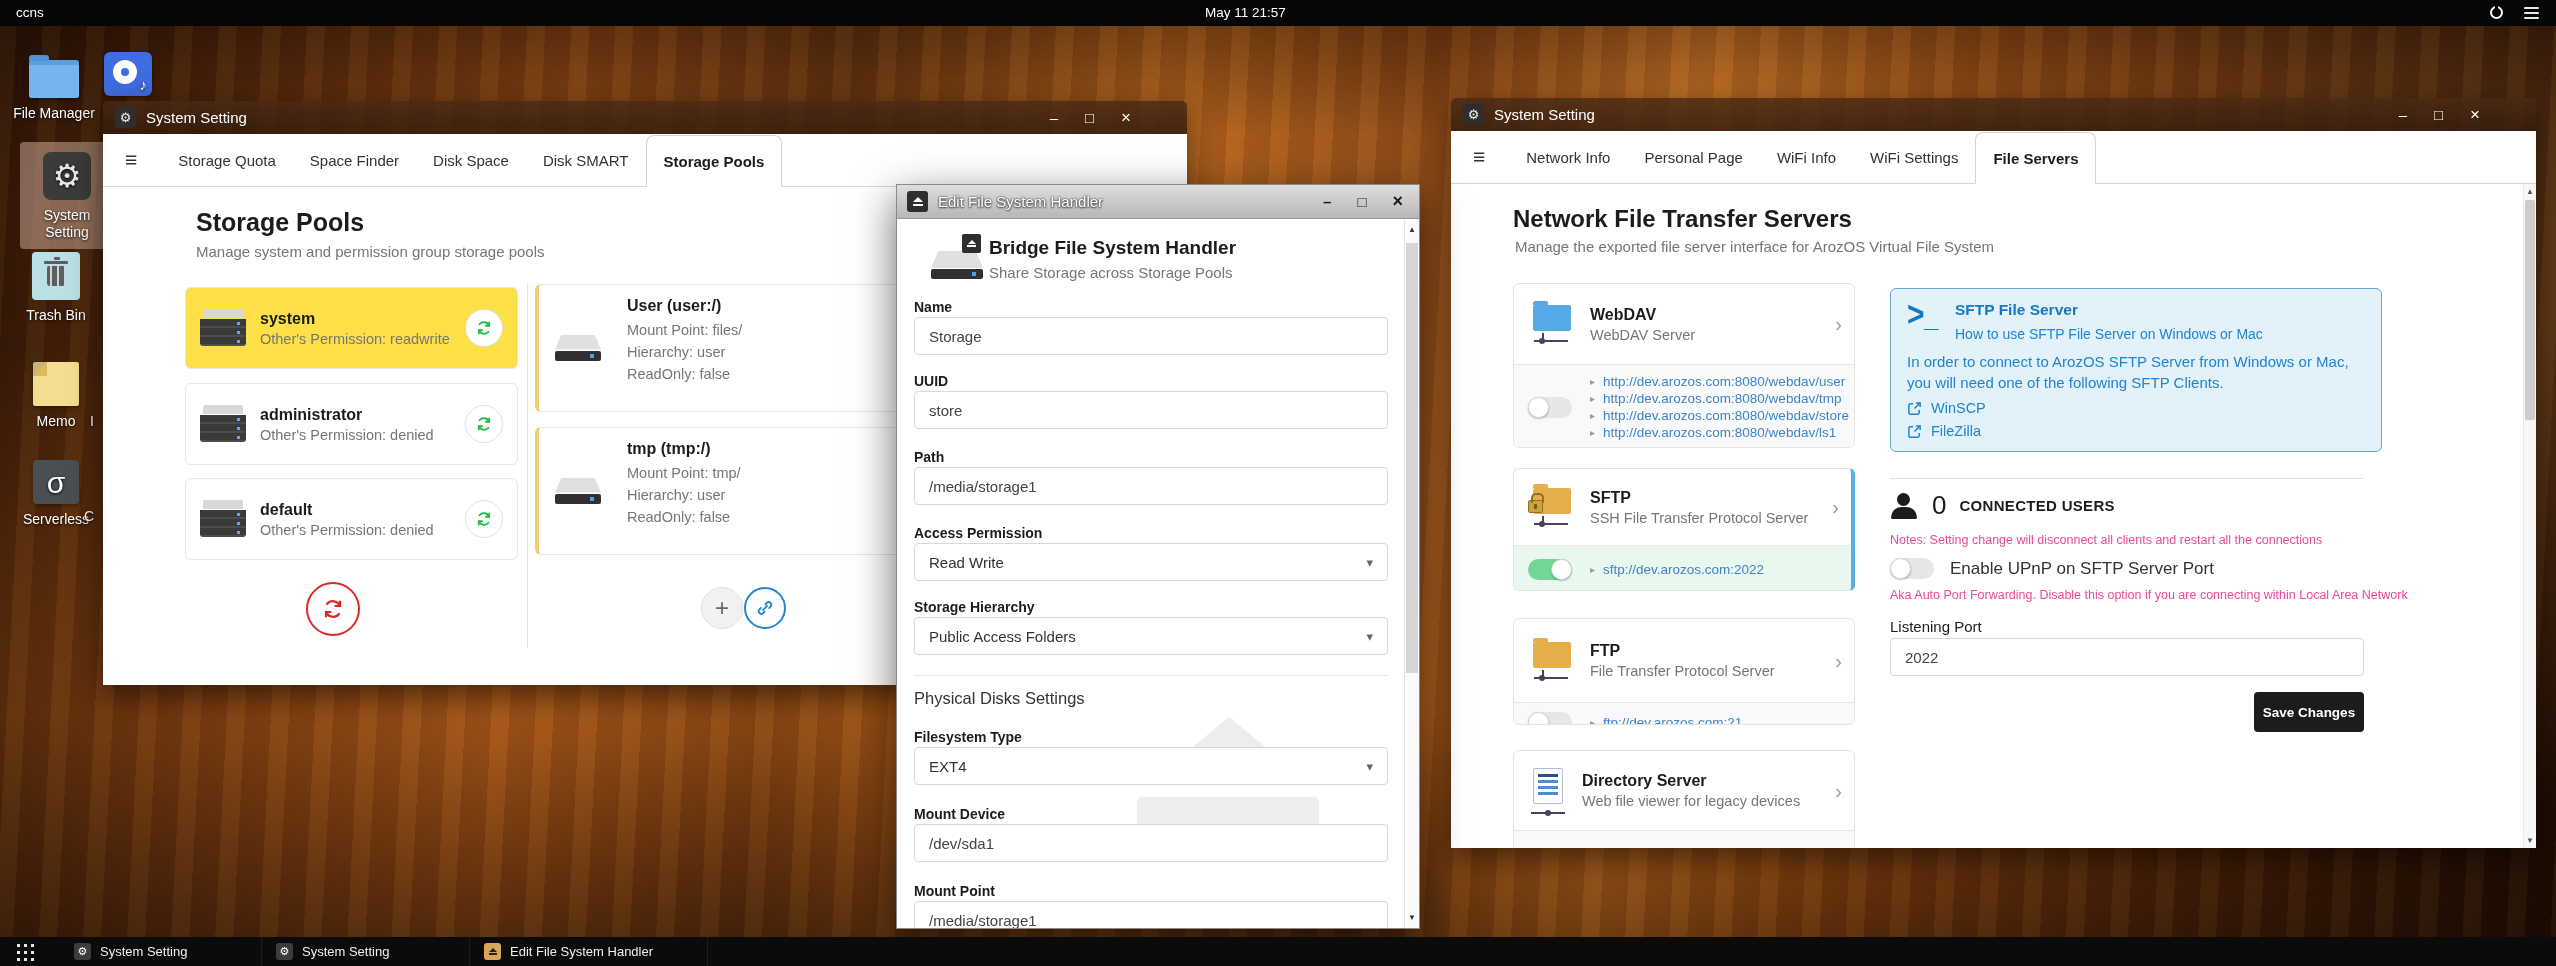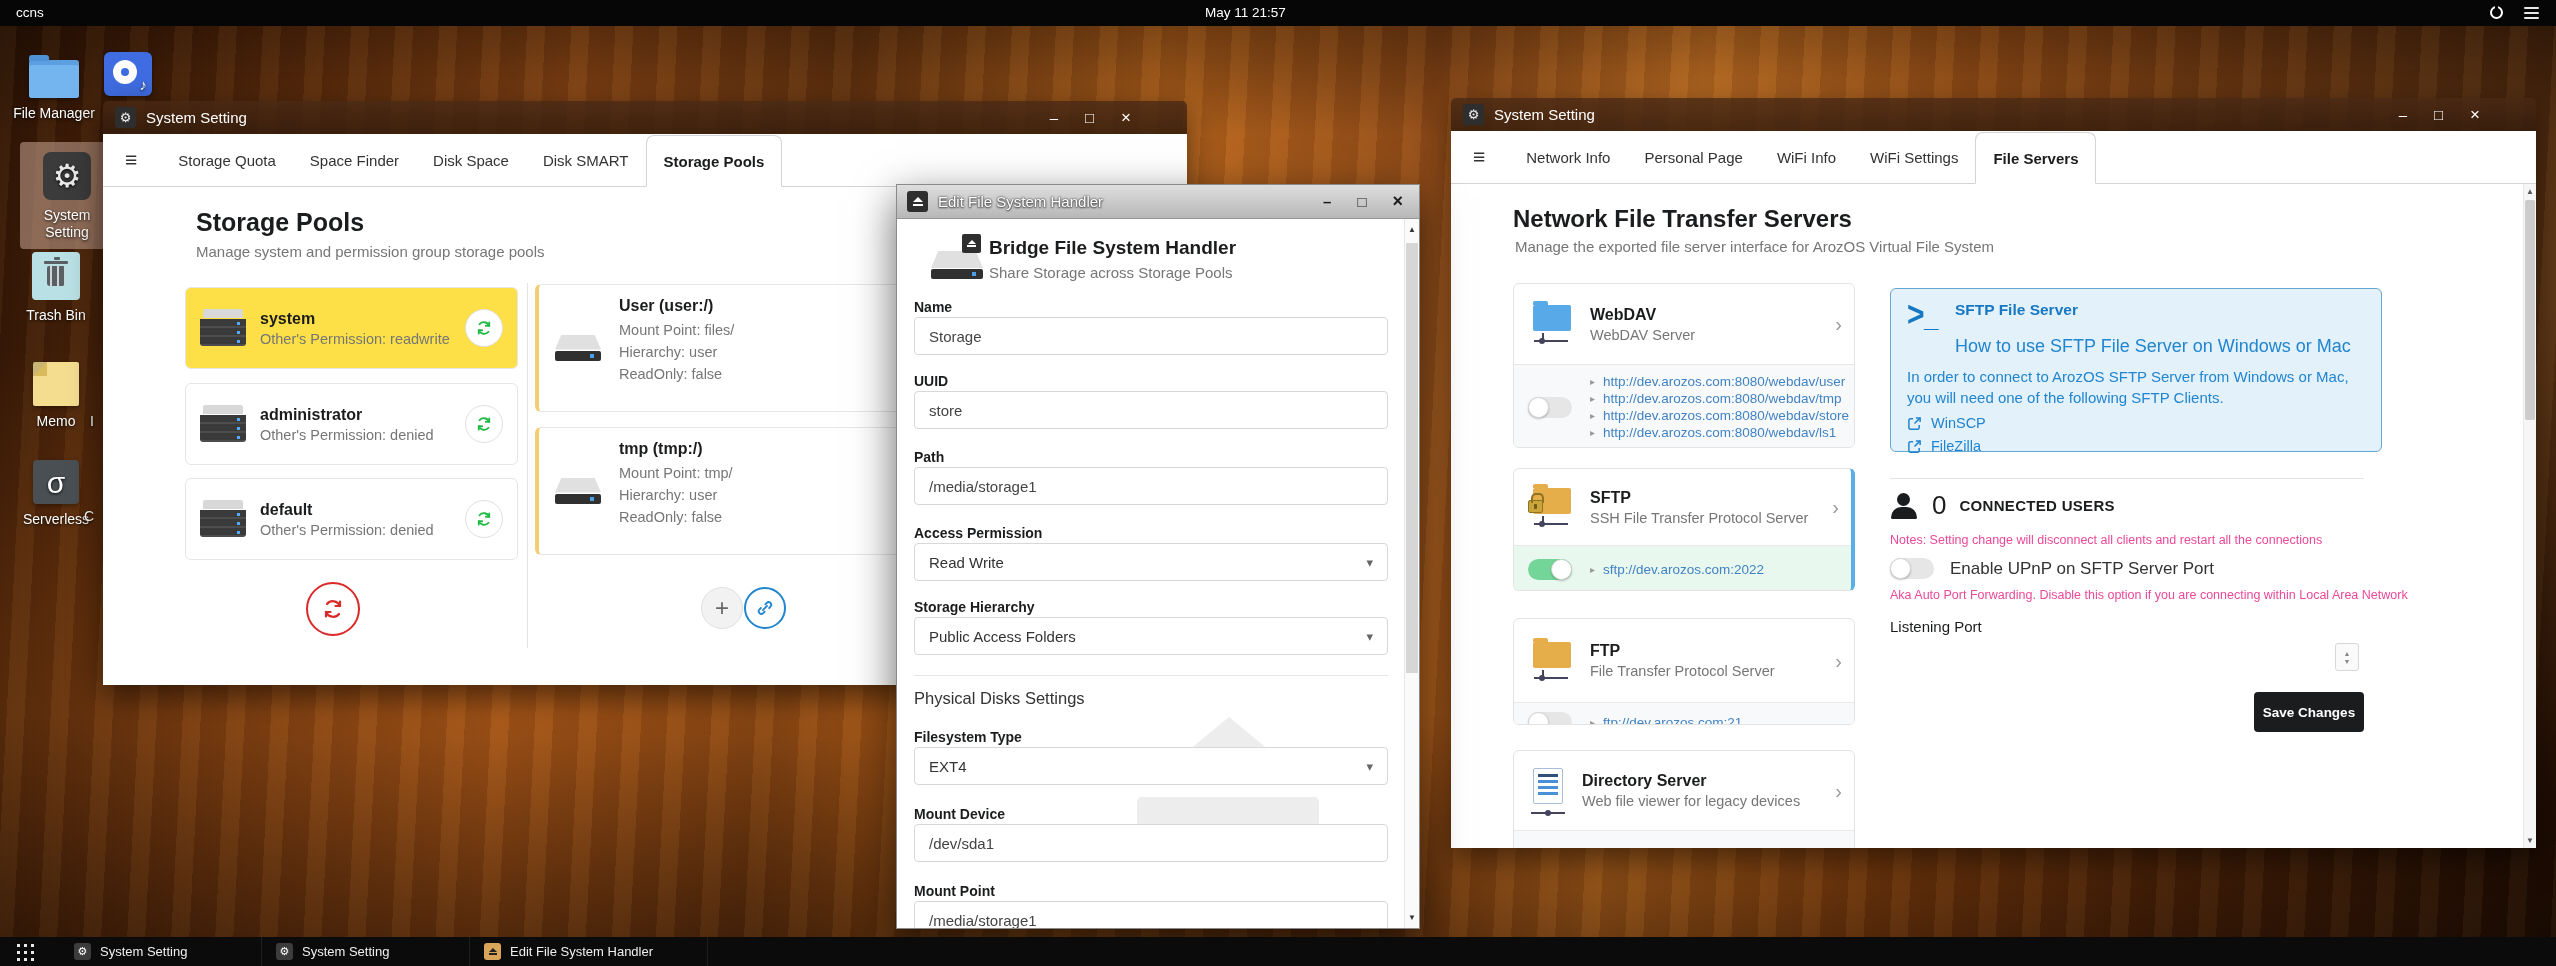--- a/index.html
+++ b/index.html
@@ -66,21 +66,21 @@
   .pool{position:absolute;left:82px;width:333px;height:82px;border:1px solid #e6e6e6;border-radius:6px;background:#fff;display:flex;align-items:center;gap:14px;padding:0 14px}
   .pool.selected{background:#fde047}
   .pool .nm{font-size:16px;font-weight:700;color:#1b1c1d}
   .pool .inf{font-size:14.5px;color:#767676;margin-top:3px}
   .badge{margin-left:auto;width:38px;height:38px;border:1px solid #e0e0e0;border-radius:50%;display:flex;align-items:center;justify-content:center;color:#21ba45;background:#fff}
   .nas{width:46px;height:38px;flex:0 0 auto}
   .nas .ntop{width:40px;height:9px;margin:0 auto;background:#d8d8d8;border-radius:2px 2px 0 0}
   .nas .nbody{width:46px;height:27px;margin-top:1px;border-radius:0 0 3px 3px;background:repeating-linear-gradient(#3a3a3a 0 7px,#4d4d4d 7px 9px);position:relative}
   .nas .nbody::after{content:"";position:absolute;right:6px;top:3px;width:3px;height:3px;background:#57aaff;box-shadow:0 9px 0 #57aaff,0 18px 0 #57aaff}
   .vdiv{position:absolute;width:1px;background:#e3e3e3}
-  .handler{position:absolute;left:432px;width:468px;height:128px;border:1px solid #e6e6e6;border-left:4px solid #f3ce70;border-radius:6px;background:#fff;display:flex;gap:18px;padding:12px 16px}
+  .handler{position:absolute;left:432px;width:468px;height:128px;border:1px solid #e6e6e6;border-left:4px solid #f3ce70;border-radius:6px;background:#fff;display:flex;gap:26px;padding:12px 16px}
   .handler .drv{align-self:center}
   .handler .nm{font-size:16px;font-weight:700;color:#1b1c1d;margin-bottom:4px}
   .handler .ln{font-size:14.5px;color:#767676;line-height:22px}
   .drive{width:46px;height:27px;flex:0 0 auto}
   .drive .dtop{height:15px;background:#e0e0e0;clip-path:polygon(14% 0,86% 0,100% 100%,0 100%)}
   .drive .dbot{height:10px;background:#303030;border-radius:2px;margin-top:1px;position:relative}
   .drive .dbot::after{content:"";position:absolute;right:7px;top:3px;width:4px;height:4px;background:#4a9fe8}
   .cbtn{position:absolute;border-radius:50%;display:flex;align-items:center;justify-content:center;background:#fff}
 
   
@@ -143,21 +143,21 @@
   .toggle{width:44px;height:21px;border-radius:11px;background:#e6e6e6;position:relative;flex:0 0 auto}
   .toggle .knob{position:absolute;left:0;top:0;width:21px;height:21px;border-radius:50%;background:#fff;border:1px solid #d5d5d5;box-shadow:0 1px 2px rgba(0,0,0,.25)}
   .toggle.on{background:#73d698}
   .toggle.on .knob{left:23px}
   .infobox{position:absolute;background:#e3f1fb;border:1px solid #66a7d4;border-radius:6px;padding:12px 16px;color:#2185d0}
   .infobox .trow{display:flex;gap:12px}
   .term{width:36px;flex:0 0 auto;color:#1678c2;font-weight:700;position:relative;height:36px}
   .term .gt{position:absolute;left:0;top:-4px;font-size:30px;transform:scaleY(1.15)}
   .term .us{position:absolute;left:17px;top:2px;font-size:26px}
   .infobox .ti{font-size:15.5px;font-weight:700;color:#1678c2}
-  .infobox .st{font-size:18px;margin-top:17px}
+  .infobox .st{font-size:14px;margin-top:7px}
   .infobox .bd{font-size:15px;line-height:21px;margin-top:9px}
   .client{display:flex;align-items:center;gap:9px;margin-top:7px;font-size:14.5px}
   .personico{width:28px;height:26px;position:relative;flex:0 0 auto}
   .personico::before{content:"";position:absolute;top:0;left:7px;width:13px;height:13px;border-radius:50%;background:#1b1c1d}
   .personico::after{content:"";position:absolute;bottom:0;left:1px;width:26px;height:12px;border-radius:13px 13px 2px 2px;background:#1b1c1d}
   .note-sm{font-size:12.5px;color:#ec4899}
   .spinner{position:absolute;width:24px;height:28px;border:1px solid #d8d8d8;border-radius:3px;background:#fafafa;display:flex;flex-direction:column;align-items:center;justify-content:center;gap:1px;color:#888;font-size:7px;line-height:7px}
   .savebtn{position:absolute;background:#1b1c1d;color:#fff;font-size:13.5px;font-weight:700;border-radius:4px;display:flex;align-items:center;justify-content:center;cursor:pointer}
   .wscroll{position:absolute;right:0;top:86px;bottom:0;width:13px;background:#f6f6f6;border-left:1px solid #e8e8e8}
   .wscroll .thumb{position:absolute;left:1px;right:1px;top:16px;height:220px;background:#ccc;border-radius:2px}
@@ -537,20 +537,21 @@
 
       <div class="note-sm abs" style="left:439px;top:349px">Notes: Setting change will disconnect all clients and restart all the connections</div>
 
       <div class="toggle abs" style="left:439px;top:374px">
           <div class="knob"></div>
         </div>
       <div class="abs" style="left:499px;top:375px;font-size:17px;color:#333">Enable UPnP on SFTP Server Port</div>
       <div class="note-sm abs" style="left:439px;top:404px">Aka Auto Port Forwarding. Disable this option if you are connecting within Local Area Network</div>
 
       <div class="abs" style="left:439px;top:434px;font-size:15px;font-weight:400;color:#1b1c1d">Listening Port</div>
+      <input class="finput" style="left: 439px; top: 454px; width: 474px;" value="2022">
       <div class="spinner" style="left:884px;top:459px">
         <span>▲</span>
           <span>▼</span>
       </div>
 
       <div class="savebtn" style="left:803px;top:508px;width:110px;height:40px">
         <span>Save Changes</span>
       </div>
     </div>
     <div class="wscroll">

